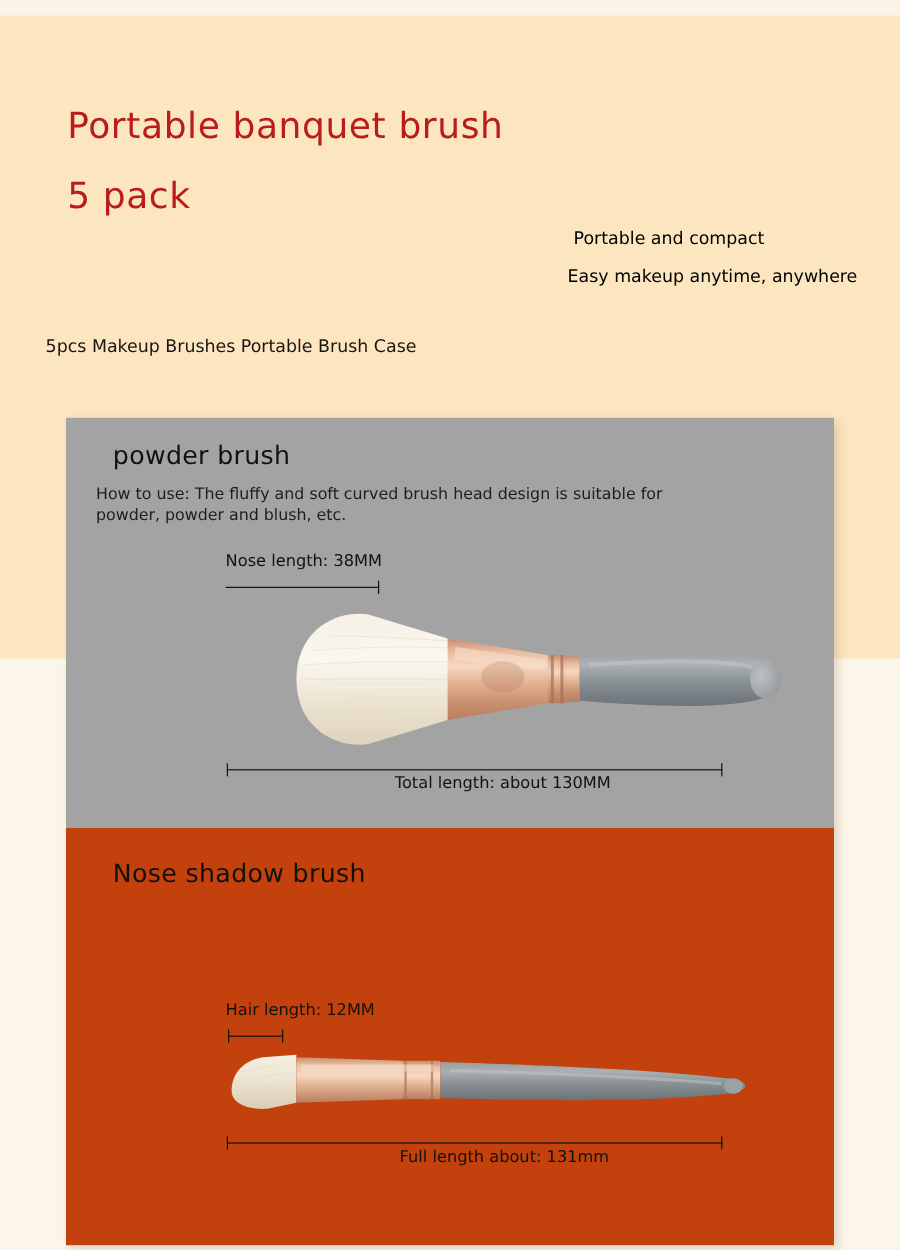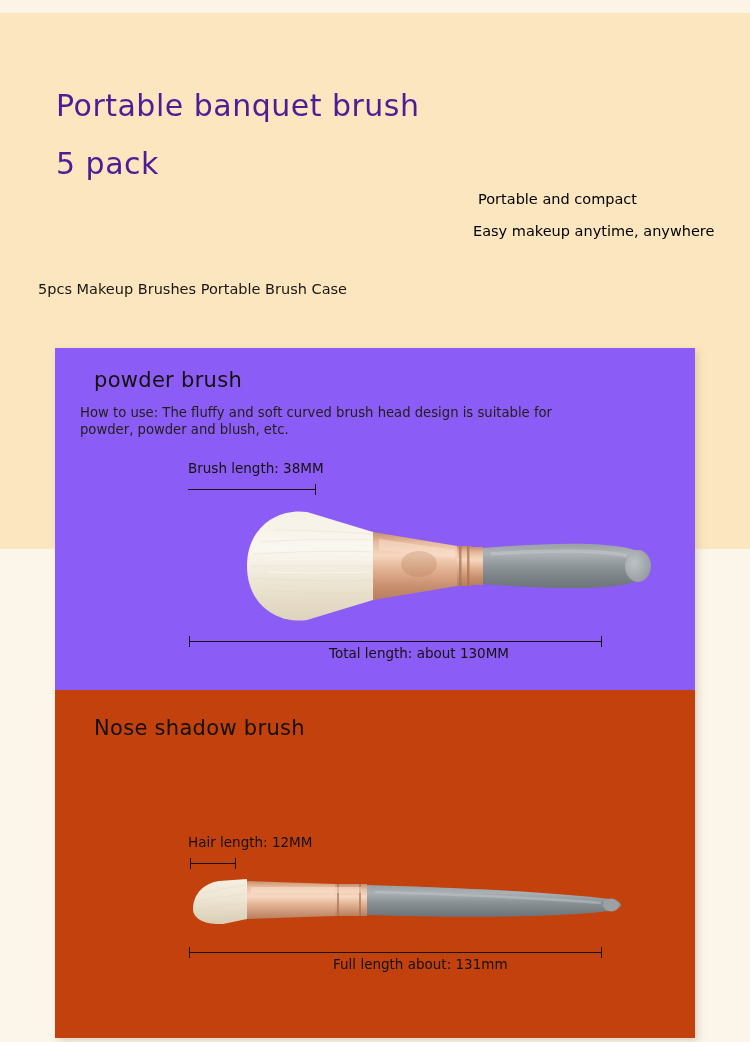--- a/index.html
+++ b/index.html
@@ -35,21 +35,21 @@
     position: absolute;
     left: 0; top: 549px;
     width: 750px; height: 493px;
     background: #FCF5E9;
   }
 
   
   .headline {
     position: absolute;
     left: 56px;
-    color: #4c1d95;
+    color: #b91c1c;
     font-family: "DejaVu Sans", sans-serif;
     font-weight: 400;
     letter-spacing: 0.5px;
     white-space: nowrap;
   }
   .headline-1 { top: 88px; font-size: 30px; }
   .headline-2 { top: 146px; font-size: 30px; }
 
   .tagline {
     position: absolute;
@@ -76,21 +76,21 @@
     box-shadow: 3px 3px 7px rgba(150,130,100,0.28);
     overflow: hidden;
   }
   .card-section {
     position: relative;
     width: 640px;
     overflow: hidden;
   }
   .section-powder {
     height: 342px;
-    background: #8b5cf6;
+    background: #a3a3a3;
   }
   .section-nose {
     height: 348px;
     background: #c2410c;
   }
 
   .sec-title {
     position: absolute;
     left: 39px;
     font-size: 21px;
@@ -177,21 +177,21 @@
   <div class="tagline tagline-2">Easy makeup anytime, anywhere</div>
   <div class="subcaption">5pcs Makeup Brushes Portable Brush Case</div>
 
   <div class="card">
 
     <div class="card-section section-powder">
 
       <div class="sec-title sec-title-powder">powder brush</div>
       <div class="sec-desc sec-desc-powder">How to use: The fluffy and soft curved brush head design is suitable for powder, powder and blush, etc.</div>
 
-      <div class="ruler-label hair-label-powder">Brush length: 38MM</div>
+      <div class="ruler-label hair-label-powder">Nose length: 38MM</div>
       <div class="ruler hair-ruler-powder">
         <div class="bar"></div>
         <div class="tick right"></div>
       </div>
 
       <svg class="brush brush-powder" viewBox="0 0 484 120">
         <defs>
           <linearGradient id="pbHair" x1="0" y1="0" x2="0" y2="1">
             <stop offset="0%" stop-color="#F6F1E5"></stop>
             <stop offset="35%" stop-color="#FAF7F0"></stop>

